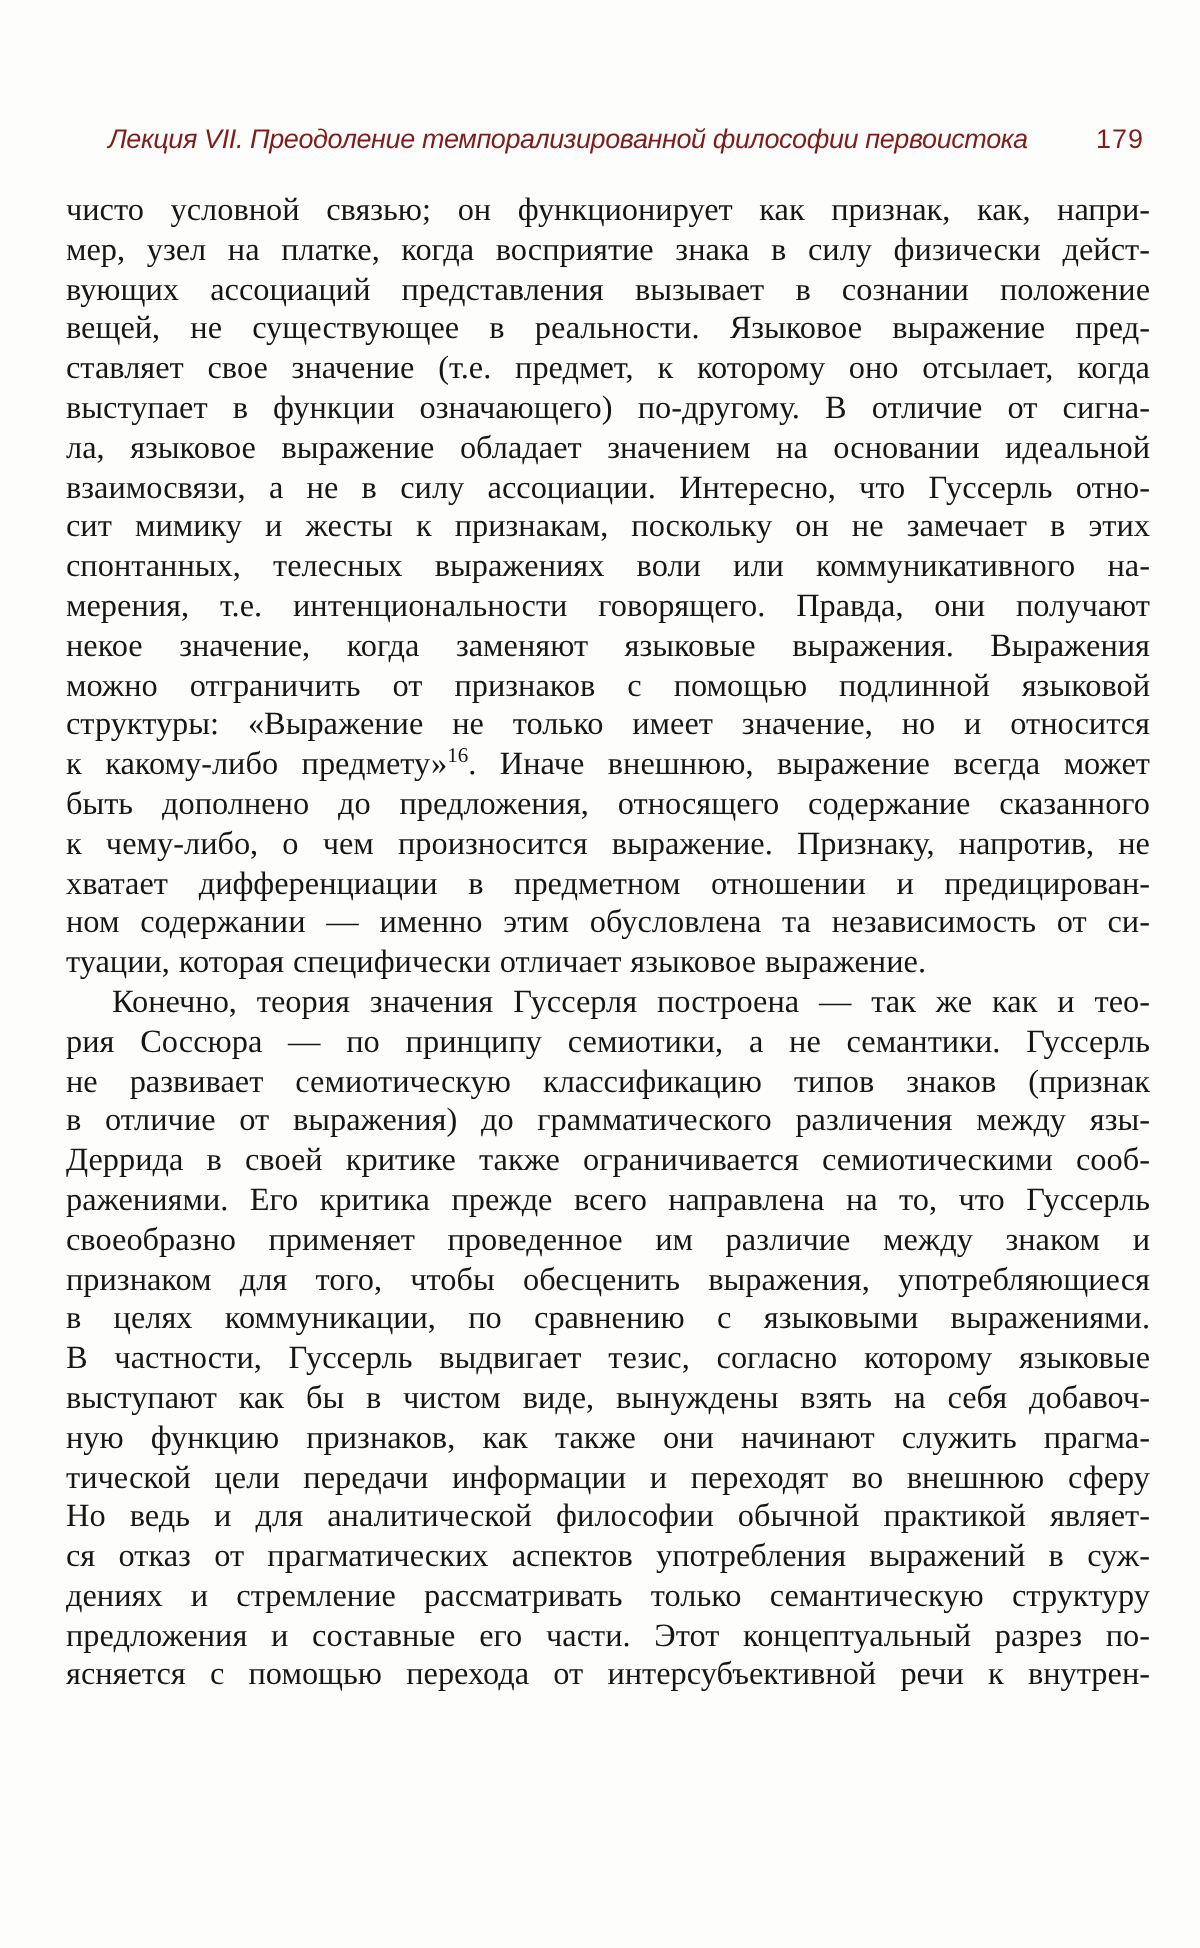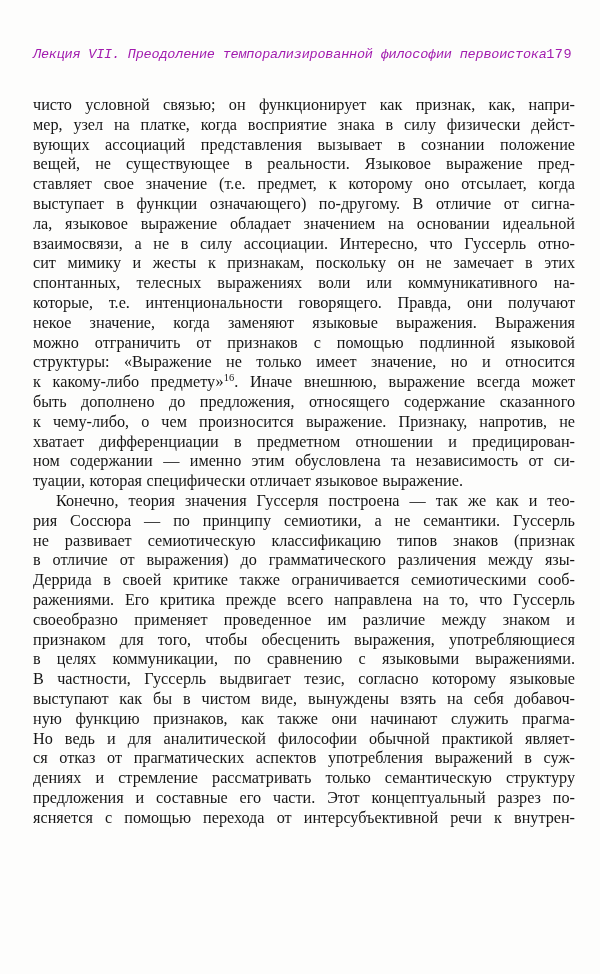--- a/index.html
+++ b/index.html
@@ -11,28 +11,28 @@
     position: relative;
     width: 600px;
     height: 974px;
     background: #fdfdfc;
     overflow: hidden;
     font-family: "Liberation Serif", "DejaVu Serif", serif;
     color: #161616;
   }
   .running-head {
     position: absolute;
-    top: 46px;
+    top: 61px;
     left: 33px;
     width: 542px;
     height: 18px;
-    font-family: Liberation Mono, monospace;
+    font-family: Liberation Sans, sans-serif;
     font-size: 13.5px;
     line-height: 18px;
-    color: #a21caf;
+    color: #7f1d1d;
   }
   .head-title {
     display: block;
     text-align: center;
     font-style: italic;
     letter-spacing: -0.2px;
     padding-right: 40px; 
     white-space: nowrap;
   }
   .head-page {
@@ -87,21 +87,21 @@
       <div class="tl"><span>чисто условной связью; он функционирует как признак, как, напри-</span></div>
       <div class="tl"><span>мер, узел на платке, когда восприятие знака в силу физически дейст-</span></div>
       <div class="tl"><span>вующих ассоциаций представления вызывает в сознании положение</span></div>
       <div class="tl"><span>вещей, не существующее в реальности. Языковое выражение пред-</span></div>
       <div class="tl"><span>ставляет свое значение (т.е. предмет, к которому оно отсылает, когда</span></div>
       <div class="tl"><span>выступает в функции означающего) по-другому. В отличие от сигна-</span></div>
       <div class="tl"><span>ла, языковое выражение обладает значением на основании идеальной</span></div>
       <div class="tl"><span>взаимосвязи, а не в силу ассоциации. Интересно, что Гуссерль отно-</span></div>
       <div class="tl"><span>сит мимику и жесты к признакам, поскольку он не замечает в этих</span></div>
       <div class="tl"><span>спонтанных, телесных выражениях воли или коммуникативного на-</span></div>
-      <div class="tl"><span>которые, т.е. интенциональности говорящего. Правда, они получают</span></div>
+      <div class="tl"><span>мерения, т.е. интенциональности говорящего. Правда, они получают</span></div>
       <div class="tl"><span>некое значение, когда заменяют языковые выражения. Выражения</span></div>
       <div class="tl"><span>можно отграничить от признаков с помощью подлинной языковой</span></div>
       <div class="tl"><span>структуры: «Выражение не только имеет значение, но и относится</span></div>
       <div class="tl"><span>к какому-либо предмету»</span><span class="sup">16</span><span>. Иначе внешнюю, выражение всегда может</span></div>
       <div class="tl"><span>быть дополнено до предложения, относящего содержание сказанного</span></div>
       <div class="tl"><span>к чему-либо, о чем произносится выражение. Признаку, напротив, не</span></div>
       <div class="tl"><span>хватает дифференциации в предметном отношении и предицирован-</span></div>
       <div class="tl"><span>ном содержании — именно этим обусловлена та независимость от си-</span></div>
       <div class="tl left"><span>туации, которая специфически отличает языковое выражение.</span></div>
       <div class="tl ind"><span>Конечно, теория значения Гуссерля построена — так же как и тео-</span></div>
@@ -109,19 +109,20 @@
       <div class="tl"><span>не развивает семиотическую классификацию типов знаков (признак</span></div>
       <div class="tl"><span>в отличие от выражения) до грамматического различения между язы-</span></div>
       <div class="tl"><span>Деррида в своей критике также ограничивается семиотическими сооб-</span></div>
       <div class="tl"><span>ражениями. Его критика прежде всего направлена на то, что Гуссерль</span></div>
       <div class="tl"><span>своеобразно применяет проведенное им различие между знаком и</span></div>
       <div class="tl"><span>признаком для того, чтобы обесценить выражения, употребляющиеся</span></div>
       <div class="tl"><span>в целях коммуникации, по сравнению с языковыми выражениями.</span></div>
       <div class="tl"><span>В частности, Гуссерль выдвигает тезис, согласно которому языковые</span></div>
       <div class="tl"><span>выступают как бы в чистом виде, вынуждены взять на себя добавоч-</span></div>
       <div class="tl"><span>ную функцию признаков, как также они начинают служить прагма-</span></div>
+      <div class="tl"><span>тической цели передачи информации и переходят во внешнюю сферу</span></div>
       <div class="tl"><span>Но ведь и для аналитической философии обычной практикой являет-</span></div>
       <div class="tl"><span>ся отказ от прагматических аспектов употребления выражений в суж-</span></div>
       <div class="tl"><span>дениях и стремление рассматривать только семантическую структуру</span></div>
       <div class="tl"><span>предложения и составные его части. Этот концептуальный разрез по-</span></div>
       <div class="tl"><span>ясняется с помощью перехода от интерсубъективной речи к внутрен-</span></div>
     </div>
 </div>
 
 </body></html>

